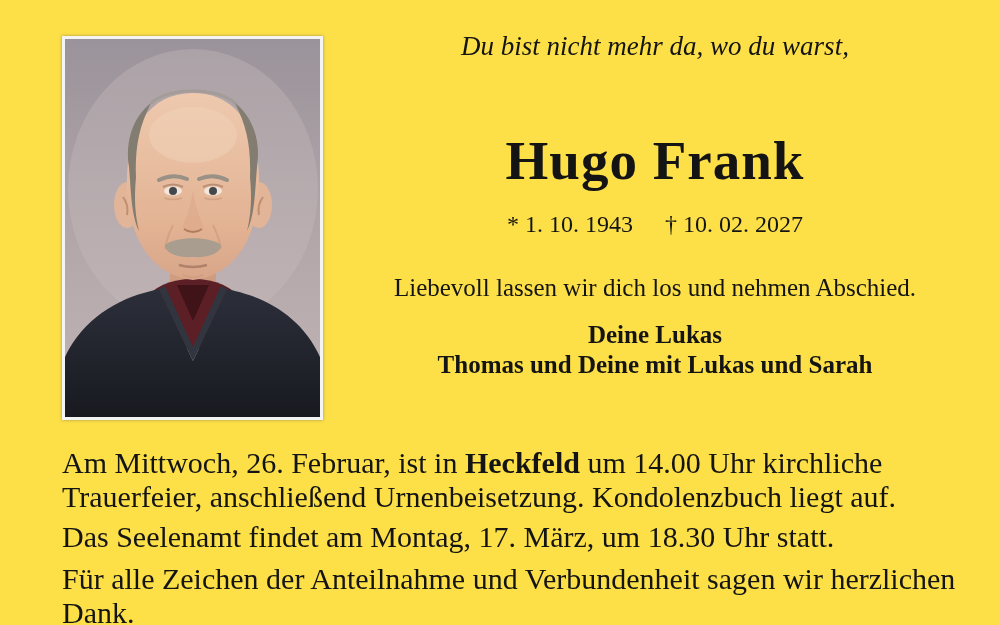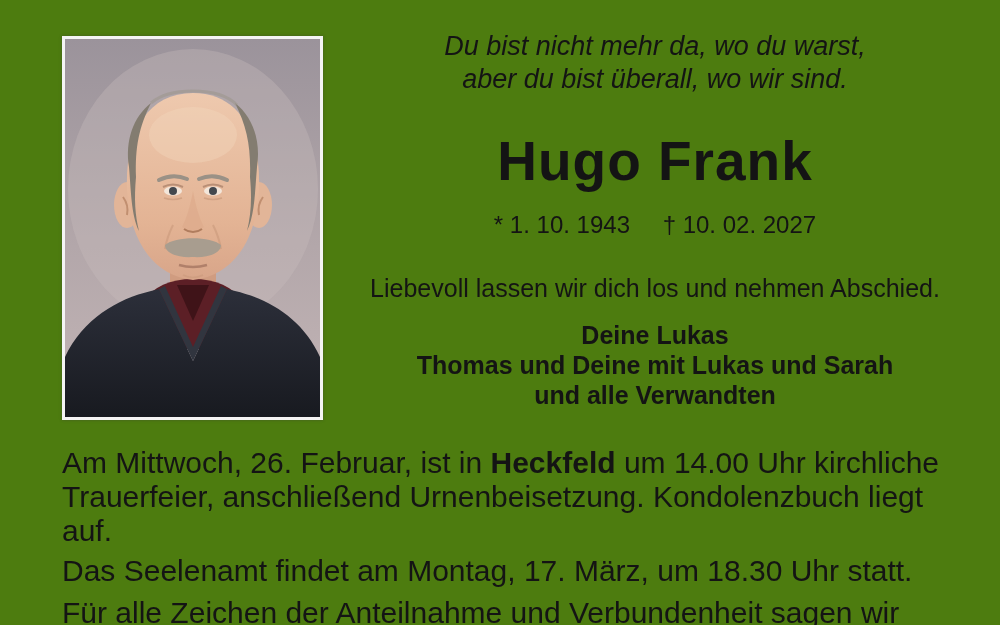--- a/index.html
+++ b/index.html
@@ -1,21 +1,21 @@
 <!DOCTYPE html>
 <html><head>
 <meta charset="utf-8">
 <style>
   html, body { margin: 0; padding: 0; }
   .page {
     position: relative;
     width: 1000px;
     height: 625px;
-    background: #4d7c0f;
-    font-family: Liberation Sans, sans-serif;
+    background: #fde047;
+    font-family: Liberation Serif, serif;
     color: #141414;
     overflow: hidden;
   }
 
   
   .photo-frame {
     position: absolute;
     left: 62px;
     top: 36px;
     width: 255px;
@@ -141,36 +141,34 @@
 
       <path d="M100,206 C110,197 146,197 156,206 C156,214 144,219 128,218 C112,219 100,214 100,206 Z" fill="#a89d8f"></path>
 
       <path d="M114,226 Q128,230 142,226" stroke="#b0806a" stroke-width="2.5" fill="none"></path>
       <path d="M118,236 Q128,241 138,236" stroke="#c99a7c" stroke-width="1.5" fill="none" opacity="0.6"></path>
     </svg>
   </div>
 
   <div class="col quote">
     <div>Du bist nicht mehr da, wo du warst,</div>
-    <div>aber du bist überall, wo wir sind.</div>
   </div>
 
   <div class="col name">Hugo Frank</div>
 
   <div class="col dates">
     <span class="birth">* 1. 10. 1943</span>
     <span class="death">† 10. 02. 2027</span>
   </div>
 
   <div class="col farewell">Liebevoll lassen wir dich los und nehmen Abschied.</div>
 
   <div class="col mourners">
     <div>Deine Lukas</div>
     <div>Thomas und Deine mit Lukas und Sarah</div>
-    <div>und alle Verwandten</div>
   </div>
 
   <div class="announcements">
     <p class="p1"><span>Am Mittwoch, 26. Februar, ist in </span><span class="bold">Heckfeld</span><span> um 14.00 Uhr kirchliche Trauerfeier, anschließend Urnenbeisetzung. Kondolenzbuch liegt auf.</span></p>
     <p class="p2">Das Seelenamt findet am Montag, 17. März, um 18.30 Uhr statt.</p>
     <p class="p3">Für alle Zeichen der Anteilnahme und Verbundenheit sagen wir herzlichen Dank.</p>
   </div>
 
 </div>
 

